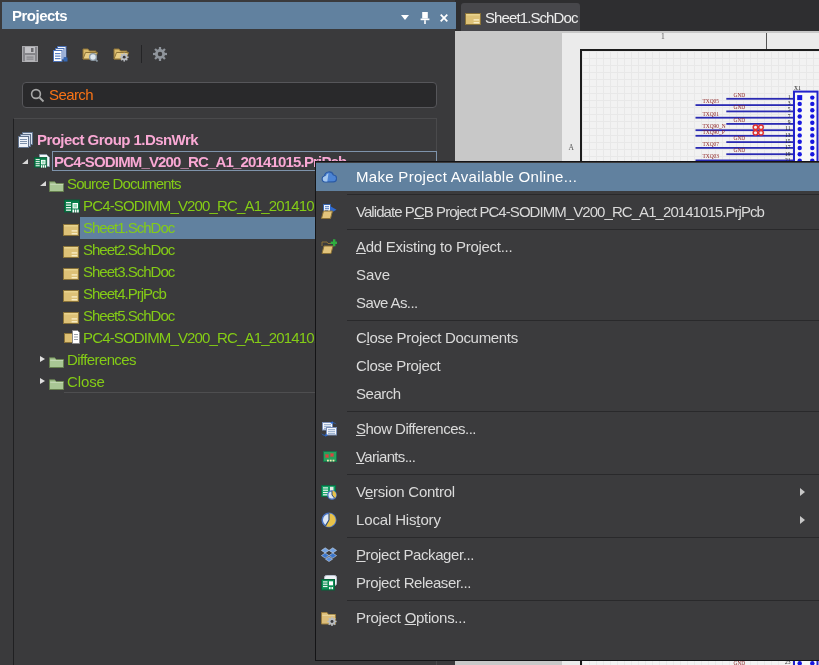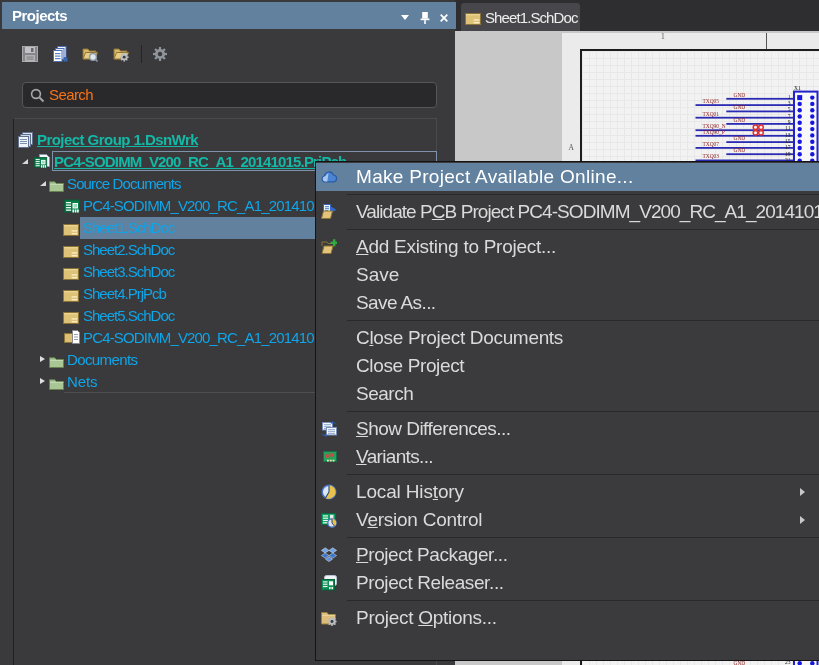--- a/index.html
+++ b/index.html
@@ -25,32 +25,32 @@
 }
 
 
 #panel { position:absolute; left:0; top:0; width:455px; height:665px; background:#3a3a3c; }
 #ptitle { position:absolute; left:2px; top:2px; width:454px; height:27px; background:#61819f; }
 #ptitle .t { position:absolute; left:10px; top:0; line-height:27px; font-size:15px; font-weight:bold; color:#ffffff; letter-spacing:-0.5px; }
 #searchbox { position:absolute; left:22px; top:82px; width:415px; height:26px; background:#29292b; border:1px solid #56565a; border-radius:4px; }
 #searchbox .stext { position:absolute; left:26px; top:0; line-height:24px; font-size:15px; color:#f97316; letter-spacing:-0.6px; }
 #treebox { position:absolute; left:13px; top:118px; width:424px; height:547px; border-top:1px solid #4a4a4c; border-left:1px solid #202022; border-right:1px solid #4a4a4c; }
 .trow { position:absolute; left:14px; width:423px; height:22px; }
-.trow .txt { position:absolute; top:0; line-height:22px; font-size:15px; color:#0ea5e9; white-space:nowrap; }
-.trow .txt.b { font-weight:bold; color:#14b8a6;text-decoration:underline; }
+.trow .txt { position:absolute; top:0; line-height:22px; font-size:15px; color:#84cc16; white-space:nowrap; }
+.trow .txt.b { font-weight:bold; color:#f9a8d4; }
 .exp-open { position:absolute; width:0; height:0; border-left:6px solid transparent; border-bottom:5px solid #d8d8d8; }
 .exp-closed { position:absolute; width:0; height:0; border-top:3.5px solid transparent; border-bottom:3.5px solid transparent; border-left:5.5px solid #e0e0e0; }
 #focusrect { position:absolute; border:1px solid #7e93ab; }
 #selbar { position:absolute; background:#61819f; }
 #netsline { position:absolute; background:#4e4e50; }
 
 
 #menu { position:absolute; left:315px; top:161px; width:504px; height:500px; background:#3b3b3d; border:1px solid #141416; border-right:none; }
 .mi { position:relative; height:28px; }
-.mi .mtxt { position:absolute; left:40px; top:0; line-height:28px; font-size:19px; color:#dadada; white-space:nowrap; }
+.mi .mtxt { position:absolute; left:40px; top:0; line-height:28px; font-size:15px; color:#dadada; white-space:nowrap; }
 .mi.hl { background:#61819f; }
 .mi.hl .mtxt { color:#ffffff; }
 .mi .micon { position:absolute; left:5px; top:6px; width:16px; height:16px; }
 .msep { height:7px; position:relative; }
 .msep .line { position:absolute; left:31px; right:0; top:3px; height:1px; background:#29292b; }
 .subarr { position:absolute; right:14px; top:10px; width:0; height:0; border-top:4px solid transparent; border-bottom:4px solid transparent; border-left:5px solid #c8c8c8; }
 u { text-decoration:underline; }
 </style>
 </head>
 <body>
@@ -331,29 +331,29 @@
         </svg></div>
 <div class="trow abs" style="left:0;top:327px">
         <span class="txt" style="left:83px;letter-spacing:-0.84px">PC4-SODIMM_V200_RC_A1_20141015.PrjPcbStructure</span>
       </div>
 <div class="exp-closed abs" style="left:40px;top:356px"></div>
 <div class="abs" style="left:49px;top:354px"><svg width="15" height="12" viewBox="0 0 15 12">
           <path d="M0.5,1.8 L5.8,1.8 L7.2,3.5 L14.5,3.5 L14.5,11.5 L0.5,11.5 Z" fill="#a9c795" stroke="#66804f" stroke-width="1"></path>
           <rect x="1.2" y="3.9" width="13" height="1" fill="#c5d9b6"></rect>
         </svg></div>
 <div class="trow abs" style="left:0;top:349px">
-        <span class="txt" style="left:67px;letter-spacing:-0.61px">Documents</span>
+        <span class="txt" style="left:67px;letter-spacing:-0.61px">Differences</span>
       </div>
 <div class="exp-closed abs" style="left:40px;top:378px"></div>
 <div class="abs" style="left:49px;top:376px"><svg width="15" height="12" viewBox="0 0 15 12">
           <path d="M0.5,1.8 L5.8,1.8 L7.2,3.5 L14.5,3.5 L14.5,11.5 L0.5,11.5 Z" fill="#a9c795" stroke="#66804f" stroke-width="1"></path>
           <rect x="1.2" y="3.9" width="13" height="1" fill="#c5d9b6"></rect>
         </svg></div>
 <div class="trow abs" style="left:0;top:371px">
-        <span class="txt" style="left:67px;letter-spacing:-0.1px">Nets</span>
+        <span class="txt" style="left:67px;letter-spacing:-0.1px">Close</span>
       </div>
 <div id="focusrect" class="abs" style="left:52px;top:151px;width:385px;height:20px"></div>
 <div id="netsline" class="abs" style="left:64px;top:392px;width:253px;height:1px"></div>
     </div>
 </div>
 
 <div id="menu">
     <div style="height:1px"></div>
 <div class="mi hl">
       <span class="micon"><svg width="16" height="16" viewBox="0 0 16 16">
@@ -433,40 +433,40 @@
           <rect x="8.8" y="10.7" width="1.8" height="1.8" fill="#f2ecb4"></rect>
           <rect x="11.6" y="10.7" width="1.8" height="1.8" fill="#f2ecb4"></rect>
         </svg></span>
       <span class="mtxt" style="letter-spacing:-0.65px"><u>V</u>ariants...</span>
     </div>
 <div class="msep">
       <div class="line"></div>
     </div>
 <div class="mi ">
       <span class="micon"><svg width="16" height="16" viewBox="0 0 16 16">
-          <circle cx="8" cy="8" r="6.8" fill="#dde7f4" stroke="#4a74c4" stroke-width="1.5"></circle>
-          <path d="M8,8 L8,1.2 A6.8,6.8 0 1 1 4.5,13.9 Z" fill="#e8c24a"></path>
-          <path d="M8,8 L4.5,13.9 M8,8 L8,1.6" stroke="#2a4a7a" stroke-width="1.1" fill="none"></path>
-        </svg></span>
-      <span class="mtxt" style="letter-spacing:-0.15px">Local His<u>t</u>ory</span>
-      <span class="subarr"></span>
-    </div>
-<div class="mi ">
-      <span class="micon"><svg width="16" height="16" viewBox="0 0 16 16">
           <rect x="0.5" y="1.5" width="14" height="11" fill="#0f9e63" stroke="#0a6b42"></rect>
           <rect x="2" y="3.3" width="5" height="1.2" fill="#eef6f0"></rect>
           <rect x="2" y="5.6" width="5" height="1.2" fill="#eef6f0"></rect>
           <rect x="2" y="7.9" width="5" height="1.2" fill="#eef6f0"></rect>
           <rect x="2" y="10.2" width="5" height="1.2" fill="#eef6f0"></rect>
           <rect x="9" y="2.8" width="3.5" height="4.5" fill="#e8ece8"></rect>
           <circle cx="11" cy="11" r="4.2" fill="#dde7f4" stroke="#4a74c4" stroke-width="1.3"></circle>
           <path d="M11,11 L11,6.8 A4.2,4.2 0 0 1 13.6,14.3 Z" fill="#e8c24a"></path>
           <path d="M11,11 L13.6,14.2 M11,11 L11,6.8" stroke="#2a4a7a" stroke-width="1" fill="none"></path>
         </svg></span>
       <span class="mtxt" style="letter-spacing:-0.24px">V<u>e</u>rsion Control</span>
+      <span class="subarr"></span>
+    </div>
+<div class="mi ">
+      <span class="micon"><svg width="16" height="16" viewBox="0 0 16 16">
+          <circle cx="8" cy="8" r="6.8" fill="#dde7f4" stroke="#4a74c4" stroke-width="1.5"></circle>
+          <path d="M8,8 L8,1.2 A6.8,6.8 0 1 1 4.5,13.9 Z" fill="#e8c24a"></path>
+          <path d="M8,8 L4.5,13.9 M8,8 L8,1.6" stroke="#2a4a7a" stroke-width="1.1" fill="none"></path>
+        </svg></span>
+      <span class="mtxt" style="letter-spacing:-0.15px">Local His<u>t</u>ory</span>
       <span class="subarr"></span>
     </div>
 <div class="msep">
       <div class="line"></div>
     </div>
 <div class="mi ">
       <span class="micon"><svg width="16" height="16" viewBox="0 0 16 16">
           <polygon points="4.2,0.8 8,3.4 4.2,6 0.4,3.4" fill="#74a3e2" stroke="#dce8f8" stroke-width="0.5"></polygon>
           <polygon points="11.8,0.8 15.6,3.4 11.8,6 8,3.4" fill="#74a3e2" stroke="#dce8f8" stroke-width="0.5"></polygon>
           <polygon points="4.2,6 8,8.6 4.2,11.2 0.4,8.6" fill="#3b76cc" stroke="#dce8f8" stroke-width="0.5"></polygon>

